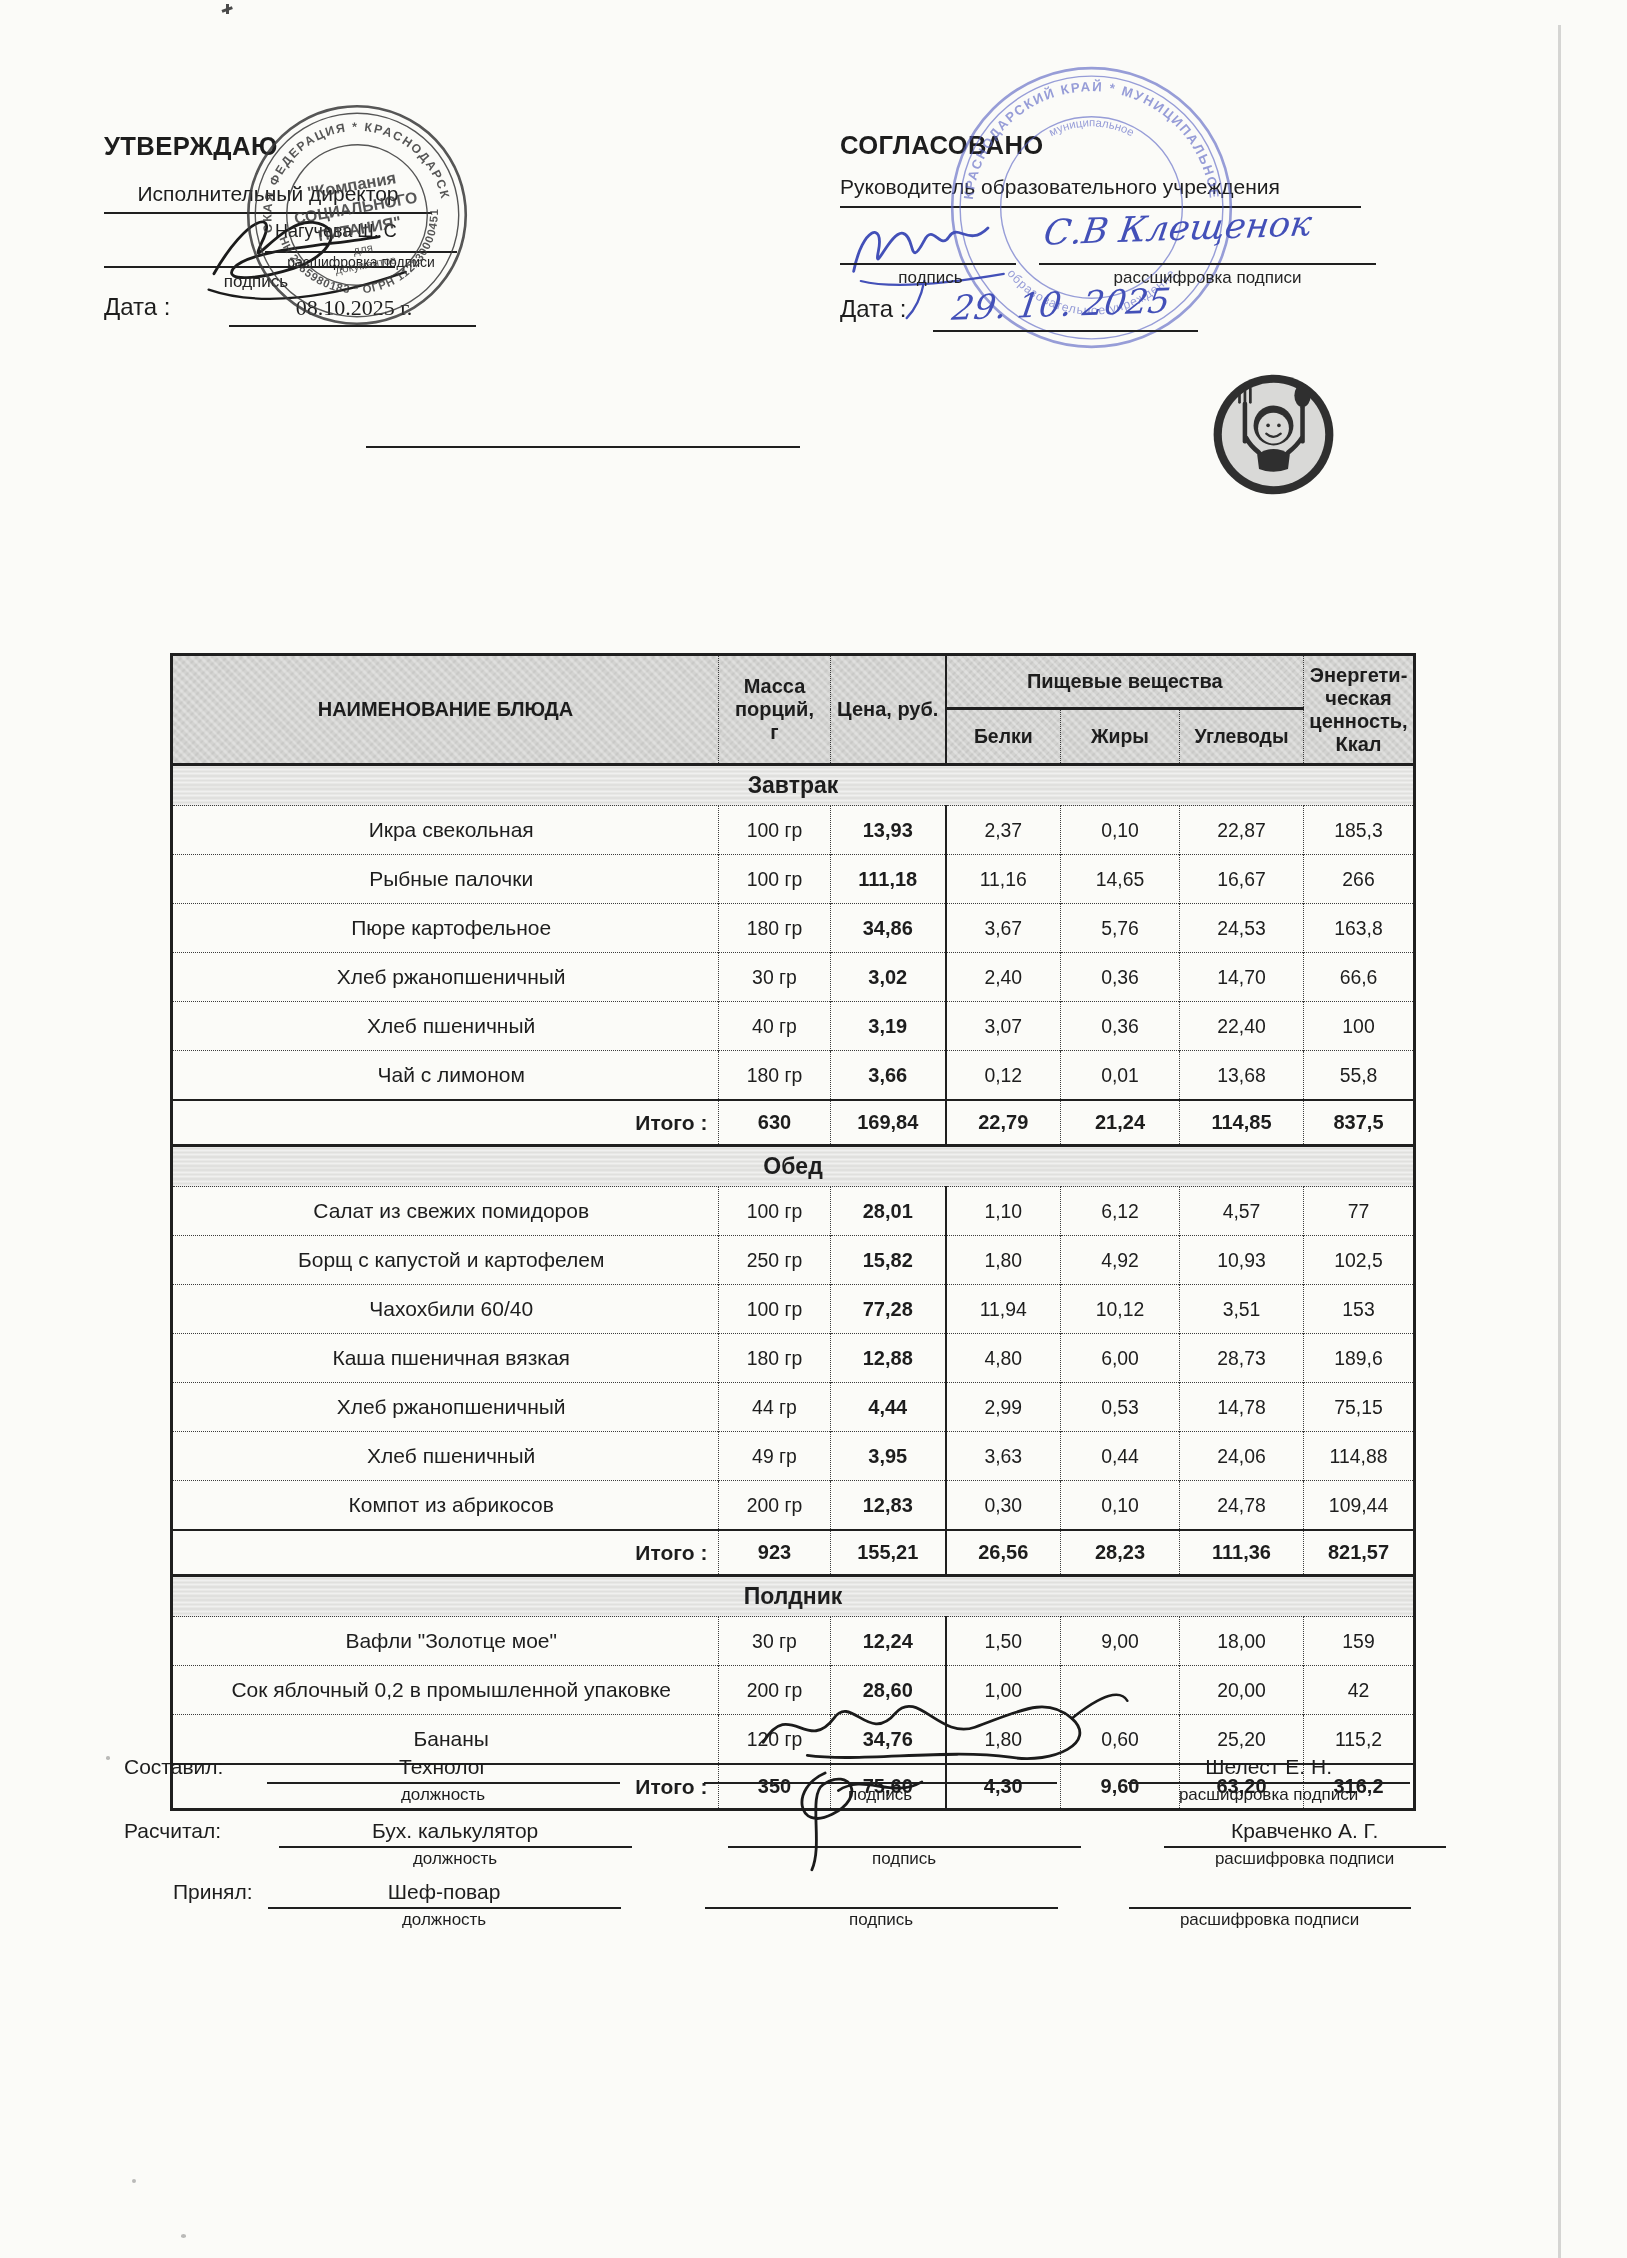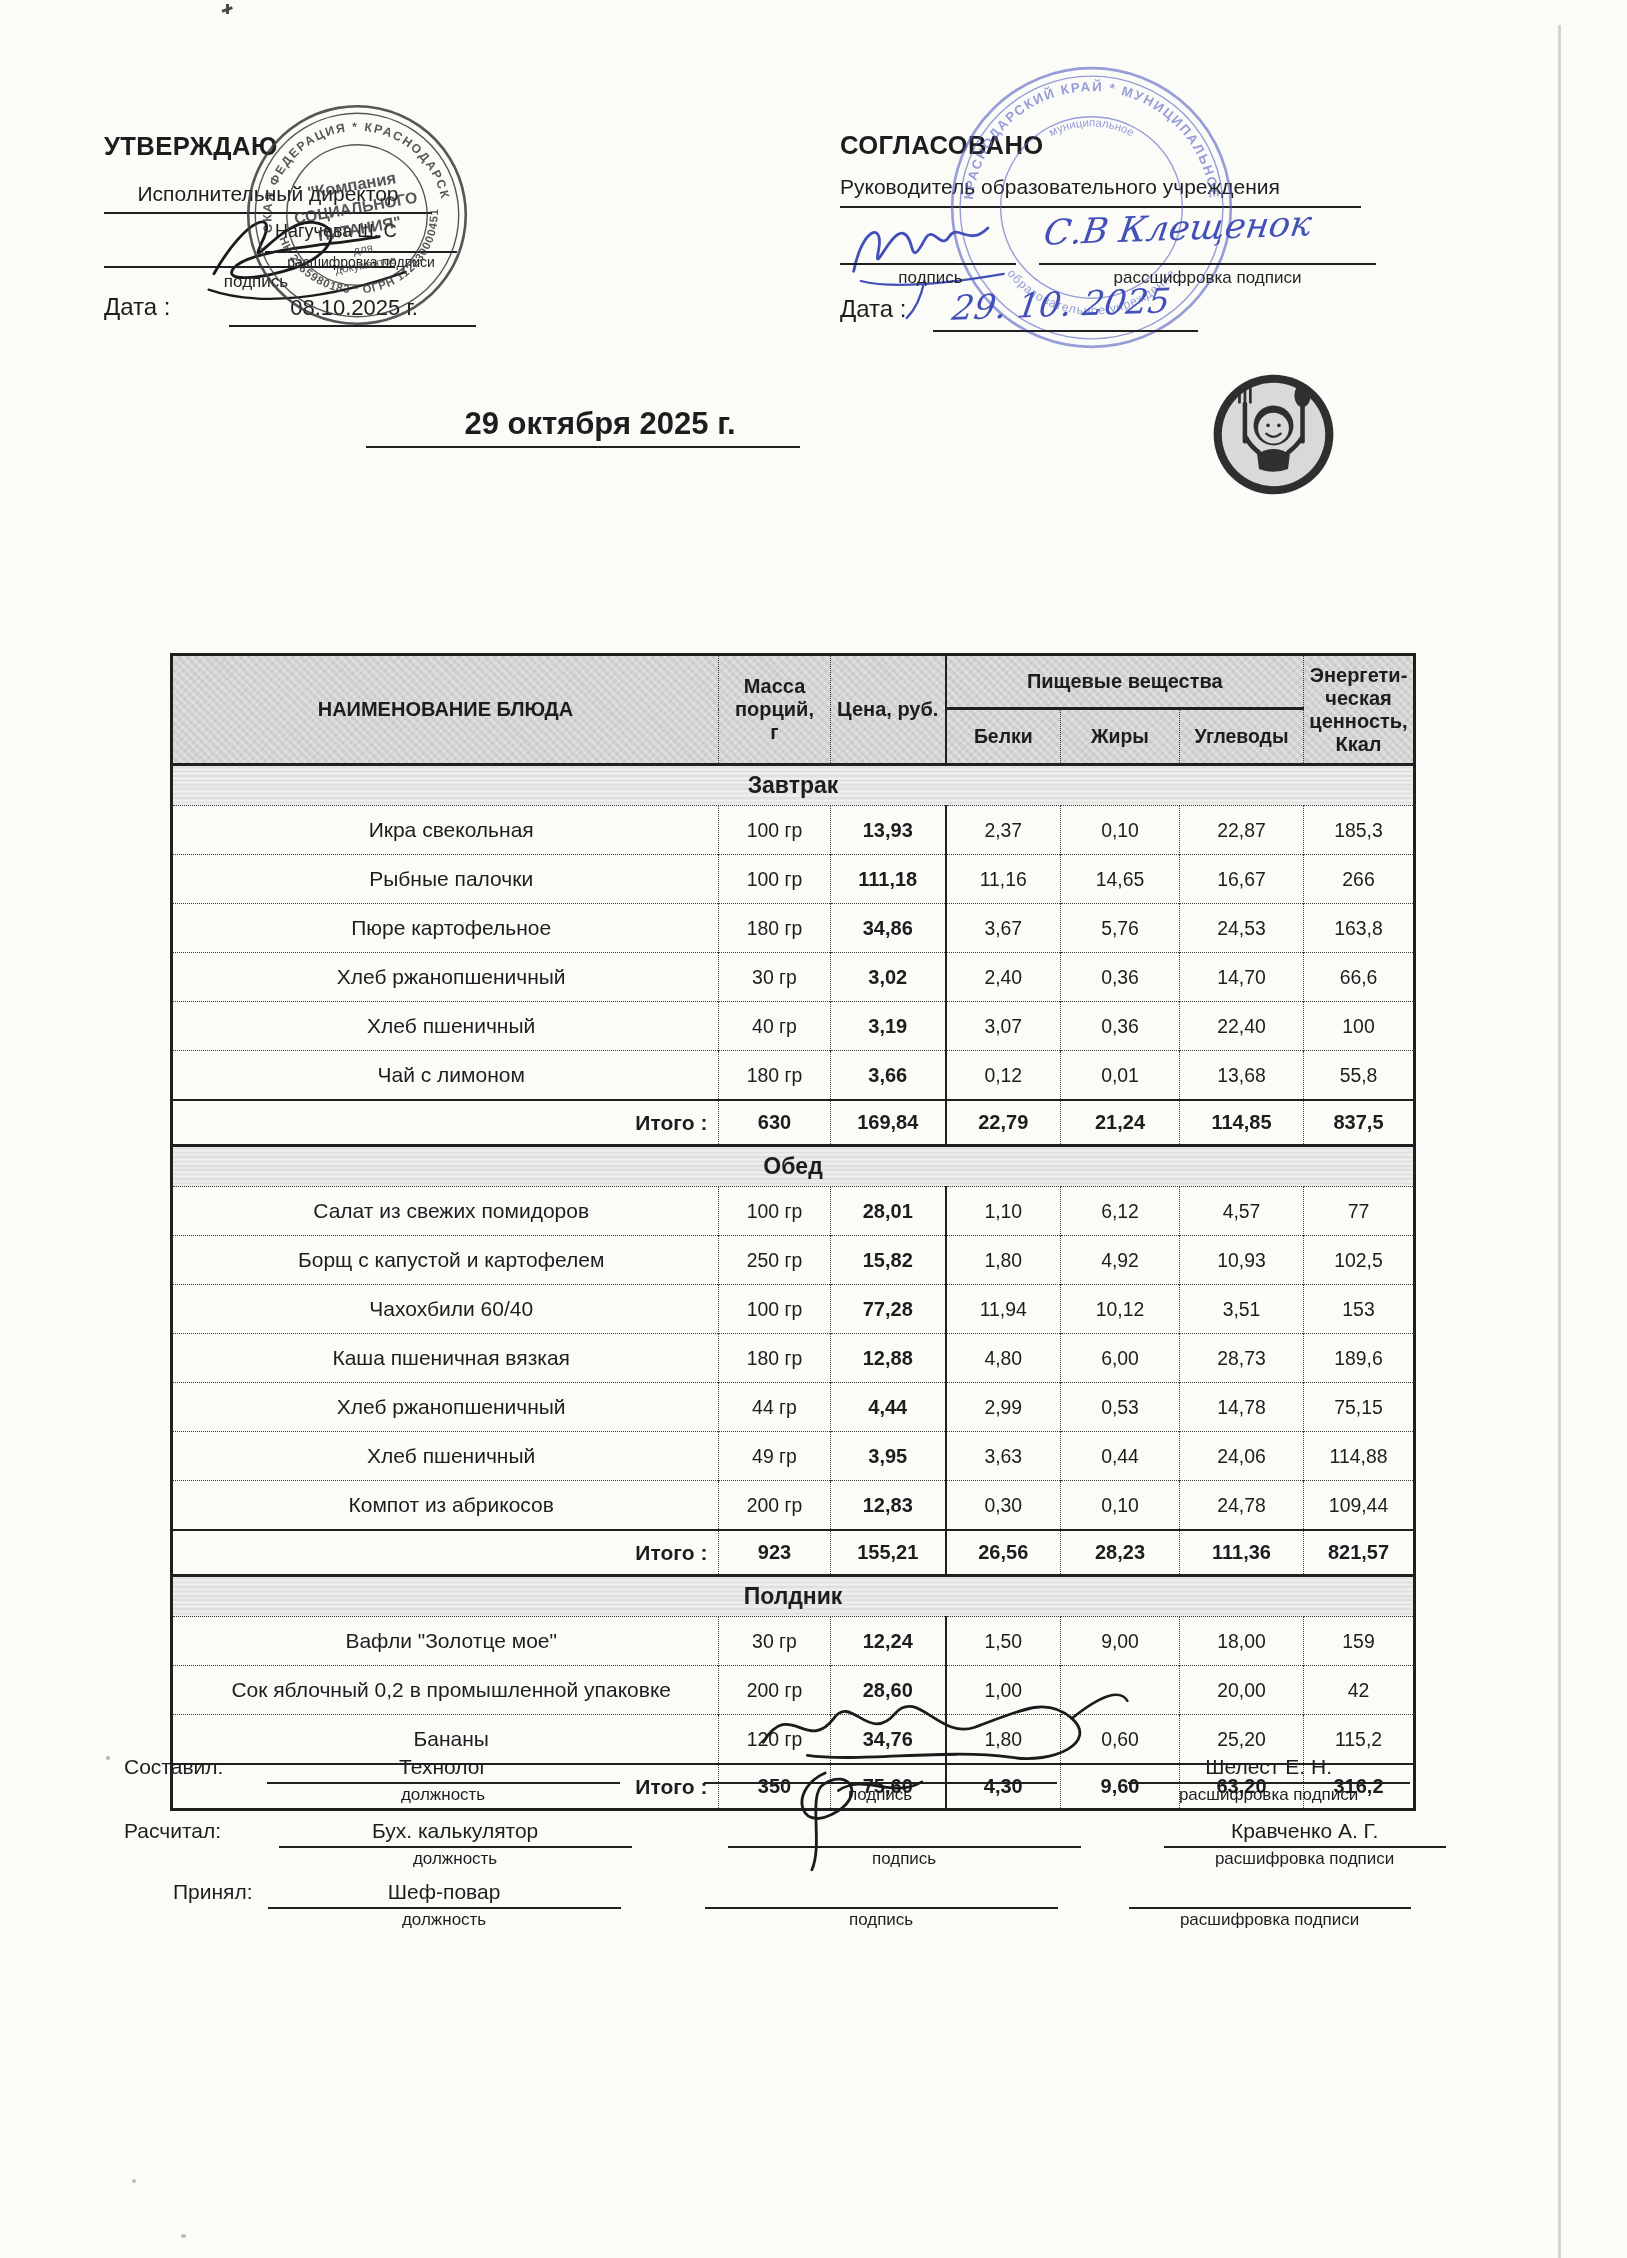--- a/index.html
+++ b/index.html
@@ -105,21 +105,21 @@
   </svg>
 
   <div class="hline" style="left:104px;top:266px;width:291px;border-top-width:2.2px;"></div>
   <div class="under-label" style="left:168px;top:272px;width:176px;">подпись</div>
 
   <div class="typed" style="left:275px;top:221px;font-size:18px;">Нагучева Ш. С</div>
   <div class="hline" style="left:265px;top:251px;width:192px;border-top-width:2.2px;"></div>
   <div class="under-label" style="left:265px;top:254px;width:192px;font-size:14px;">расшифровка подписи</div>
 
   <div class="typed" style="left:104px;top:293px;font-size:24px;">Дата :</div>
-  <div class="typed" style="left:236px;top:295px;width:236px;text-align:center;">08.10.2025 г.</div>
+  <div class="typed" style="left:236px;top:295px;width:236px;text-align:center;font-family:Liberation Serif, serif;">08.10.2025 г.</div>
   <div class="hline" style="left:229px;top:325px;width:247px;"></div>
 
   <svg class="svg-abs" style="left:243px;top:101px;transform:rotate(-10deg);opacity:.85;" width="228" height="228" viewBox="0 0 260 260">
     <defs>
       <path id="arcTopL" d="M 32,132 A 98,98 0 0 1 228,132"></path>
       <path id="arcBotL" d="M 38,140 A 93,93 0 0 0 222,140"></path>
     </defs>
     <circle cx="130" cy="130" r="124" fill="none" stroke="#3a3a3a" stroke-width="3"></circle>
     <circle cx="130" cy="130" r="116" fill="none" stroke="#3a3a3a" stroke-width="1.6"></circle>
     <circle cx="130" cy="130" r="80" fill="none" stroke="#3a3a3a" stroke-width="1.6"></circle>
@@ -199,21 +199,20 @@
       <circle cx="70" cy="63" r="17" fill="#d9d9d7"></circle>
       <circle cx="64" cy="60" r="2" fill="#2f2f2f"></circle>
       <circle cx="76" cy="60" r="2" fill="#2f2f2f"></circle>
       <path d="M62 69 Q70 76 78 69" fill="none" stroke="#2f2f2f" stroke-width="2.4" stroke-linecap="round"></path>
       <path d="M52 92 Q70 80 88 92 L86 108 Q70 114 54 108 Z" fill="#2f2f2f"></path>
       <path d="M54 90 Q44 82 40 74" stroke="#2f2f2f" stroke-width="5" fill="none" stroke-linecap="round"></path>
       <path d="M86 90 Q96 82 101 74" stroke="#2f2f2f" stroke-width="5" fill="none" stroke-linecap="round"></path>
     </g>
   </svg>
 
-  <div class="menu-date">29 октября 2025 г.</div>
   <div class="hline" style="left:366px;top:446px;width:434px;"></div>
 
   <table class="menu">
     <colgroup>
       <col style="width:547px">
         <col style="width:112px">
         <col style="width:115px">
       <col style="width:115px">
         <col style="width:119px">
         <col style="width:124px">

